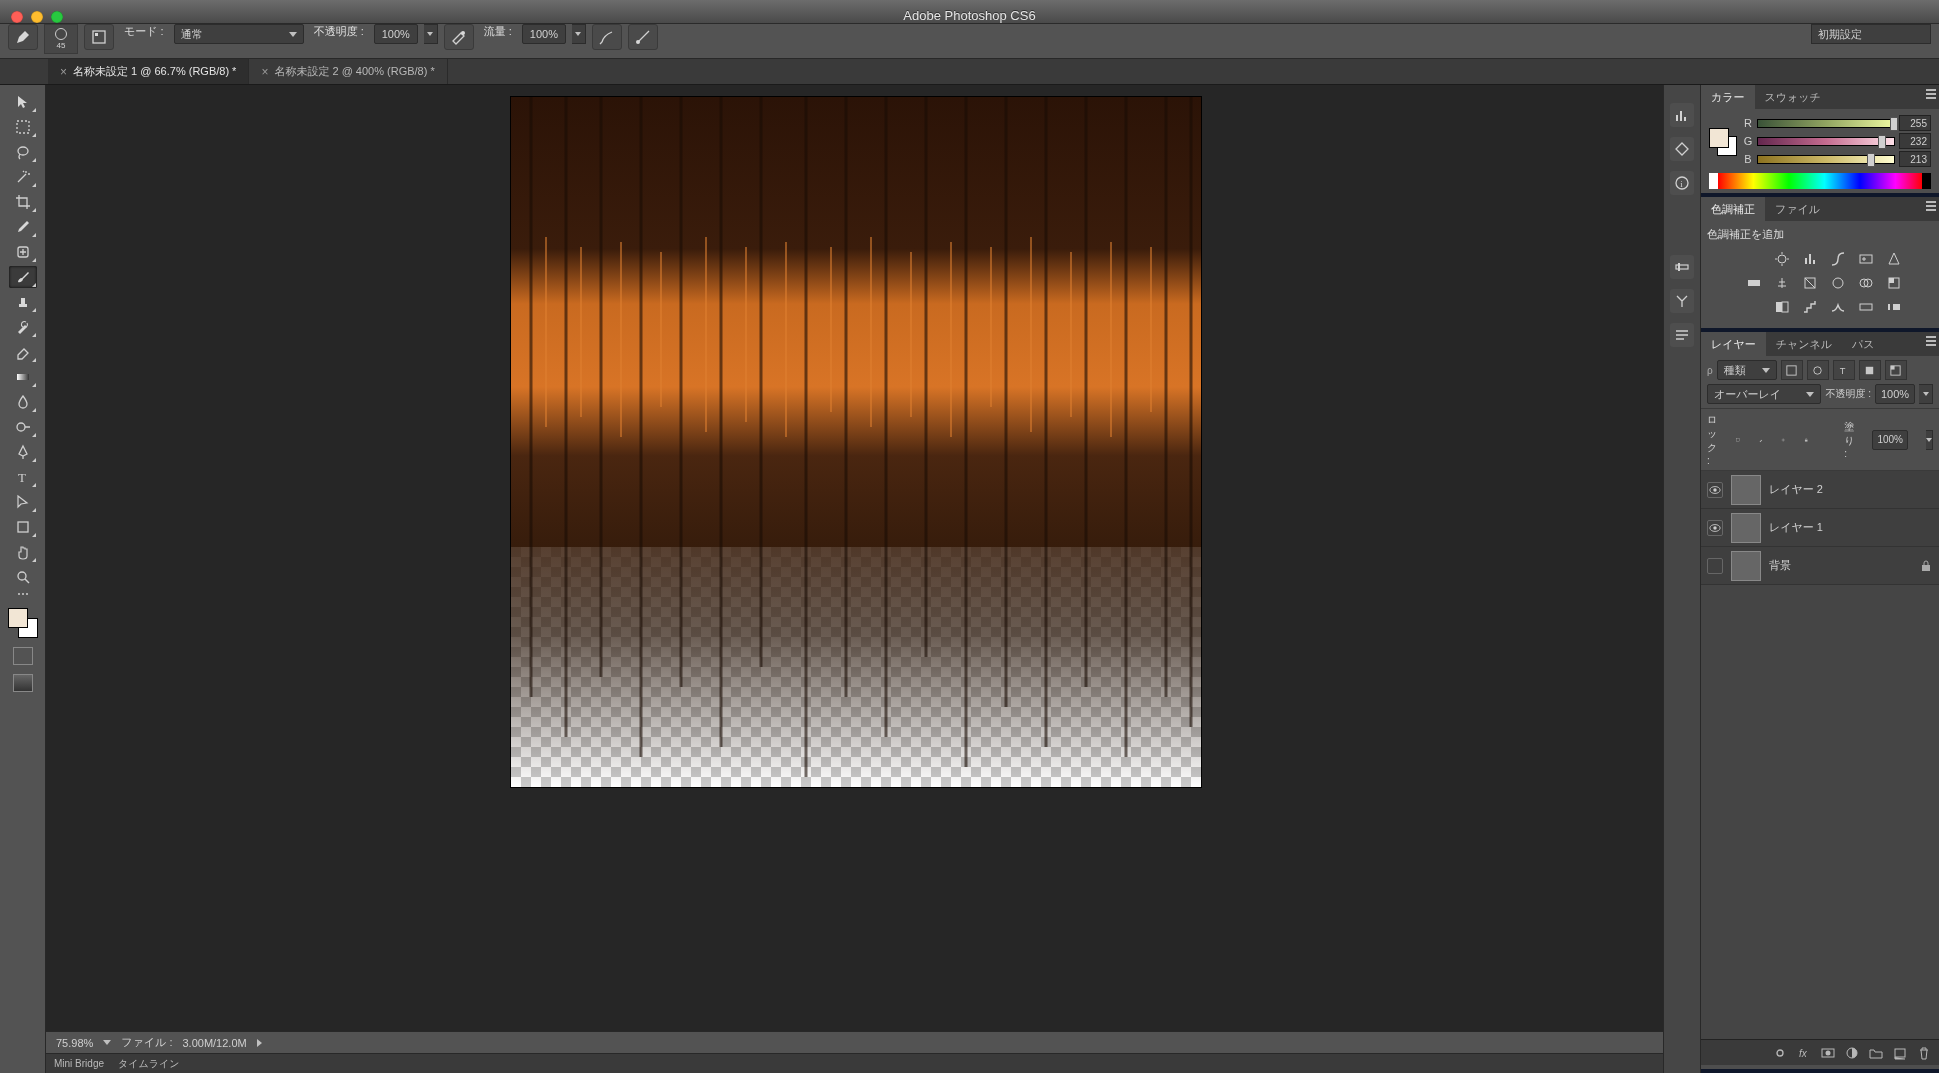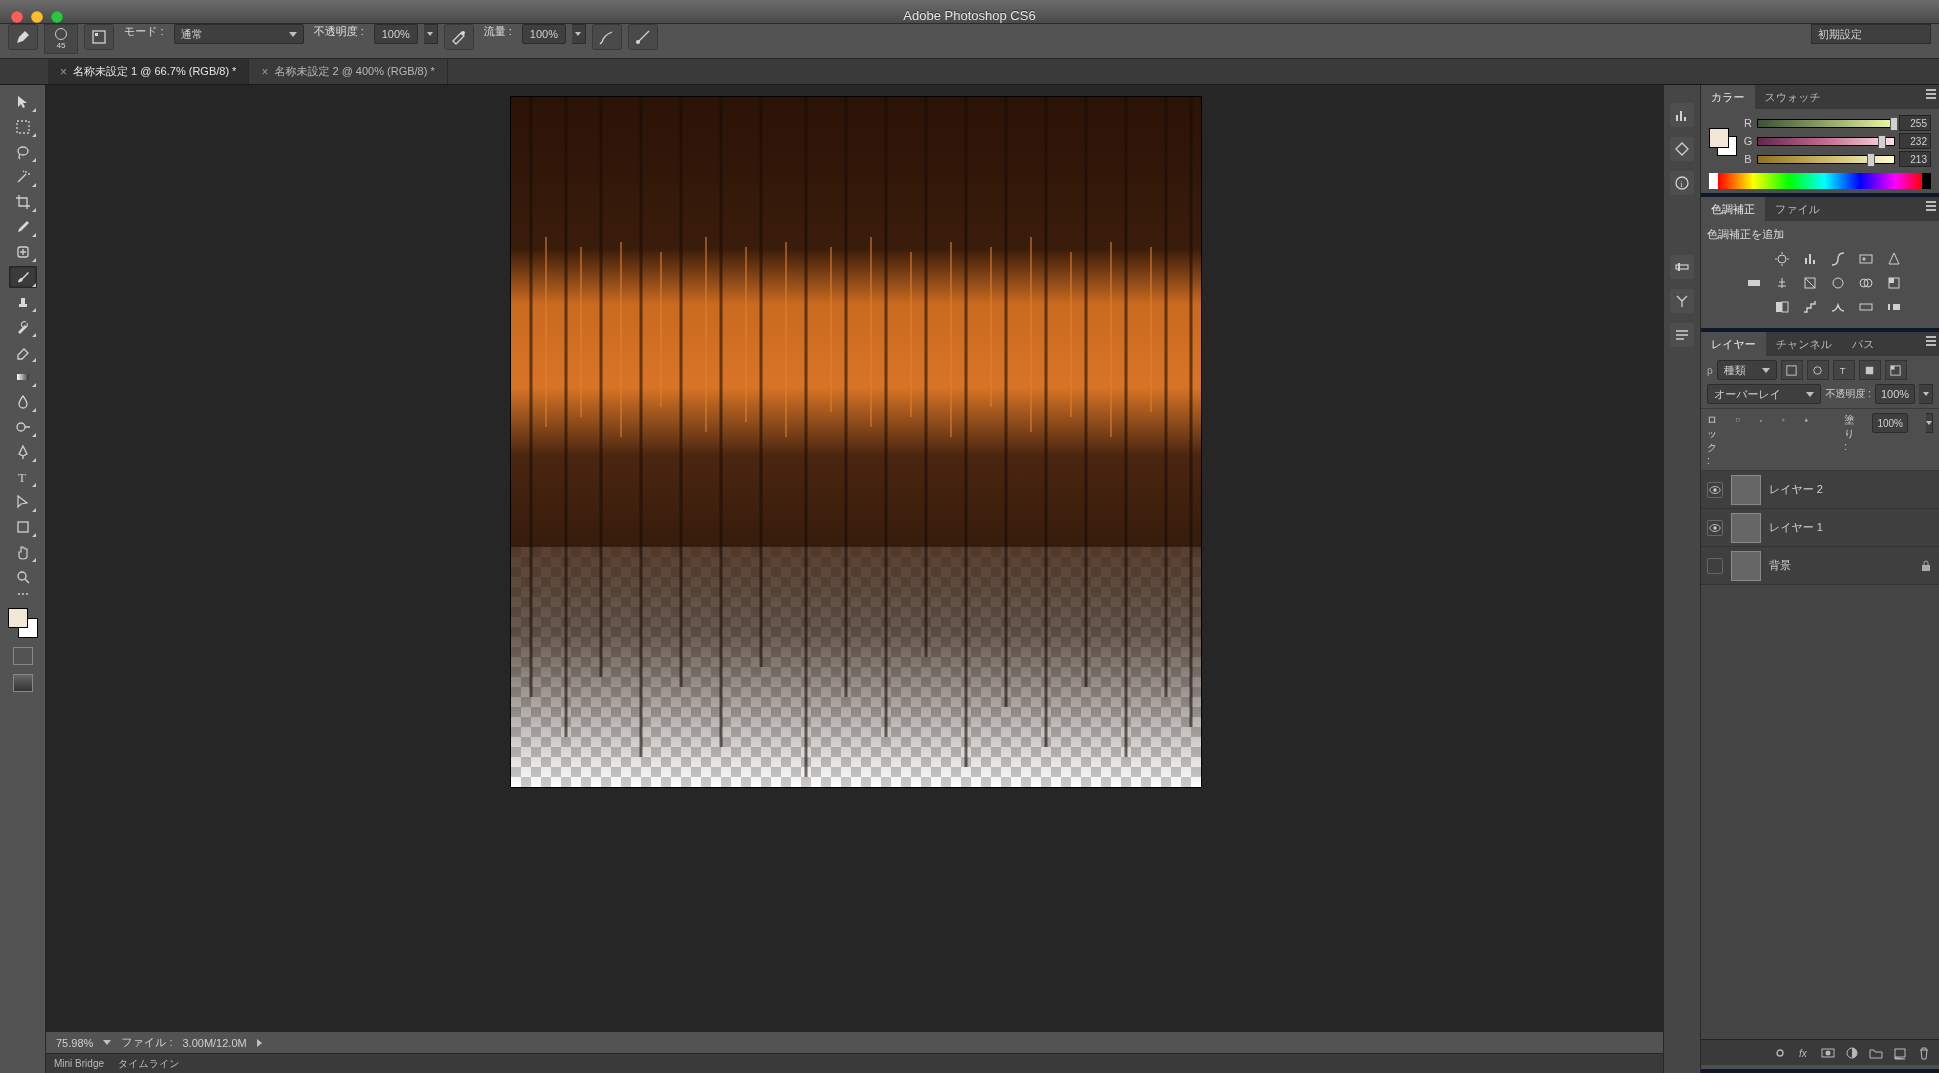--- a/index.html
+++ b/index.html
@@ -87,21 +87,21 @@
 .adjrow .ai{width:18px;height:18px;display:flex;align-items:center;justify-content:center}
 .adjrow .ai svg{width:16px;height:16px;fill:#d0d0d0}
 
 .layersbody{background:#4e4e4e;padding:4px 0;flex:1;display:flex;flex-direction:column}
 .filterrow{display:flex;align-items:center;gap:4px;padding:0 6px 4px}
 .filterrow .sel{flex:0 0 60px;min-width:60px}
 .filterrow .fb{width:22px;height:20px;background:#444;border:1px solid #333;display:flex;align-items:center;justify-content:center}
 .filterrow .fb svg{width:13px;height:13px;fill:#c8c8c8}
 .blendrow{display:flex;align-items:center;gap:4px;padding:0 6px 4px;border-bottom:1px solid #3a3a3a}
 .blendrow .sel{flex:1;min-width:100px}
-.lockrow{display:flex;align-items:flex-start;gap:18px;padding:4px 6px;border-bottom:1px solid #3a3a3a;font-size:10px}
+.lockrow{display:flex;align-items:center;gap:18px;padding:4px 6px;border-bottom:1px solid #3a3a3a;font-size:10px}
 .lockrow .ic{width:14px;height:14px}
 .layerlist{background:#3f3f3f}
 .layer{display:flex;align-items:center;height:38px;border-bottom:1px solid #333;gap:8px;padding:0 6px}
 .layer.selected{background:#587296;color:#fff}
 .layer .vis{width:16px;height:16px;border:1px solid #666;border-radius:2px;display:flex;align-items:center;justify-content:center}
 .layer .vis svg{width:12px;height:10px;fill:#ccc}
 .layer .thumb{width:30px;height:30px;border:1px solid #888;background:#666}
 .layer .thumb.checker{background:repeating-conic-gradient(#ccc 0 25%,#fff 0 50%) 0 0/8px 8px}
 .layer .name{flex:1;font-size:11px}
 .layer .lock{width:14px;height:14px;fill:#aaa}

